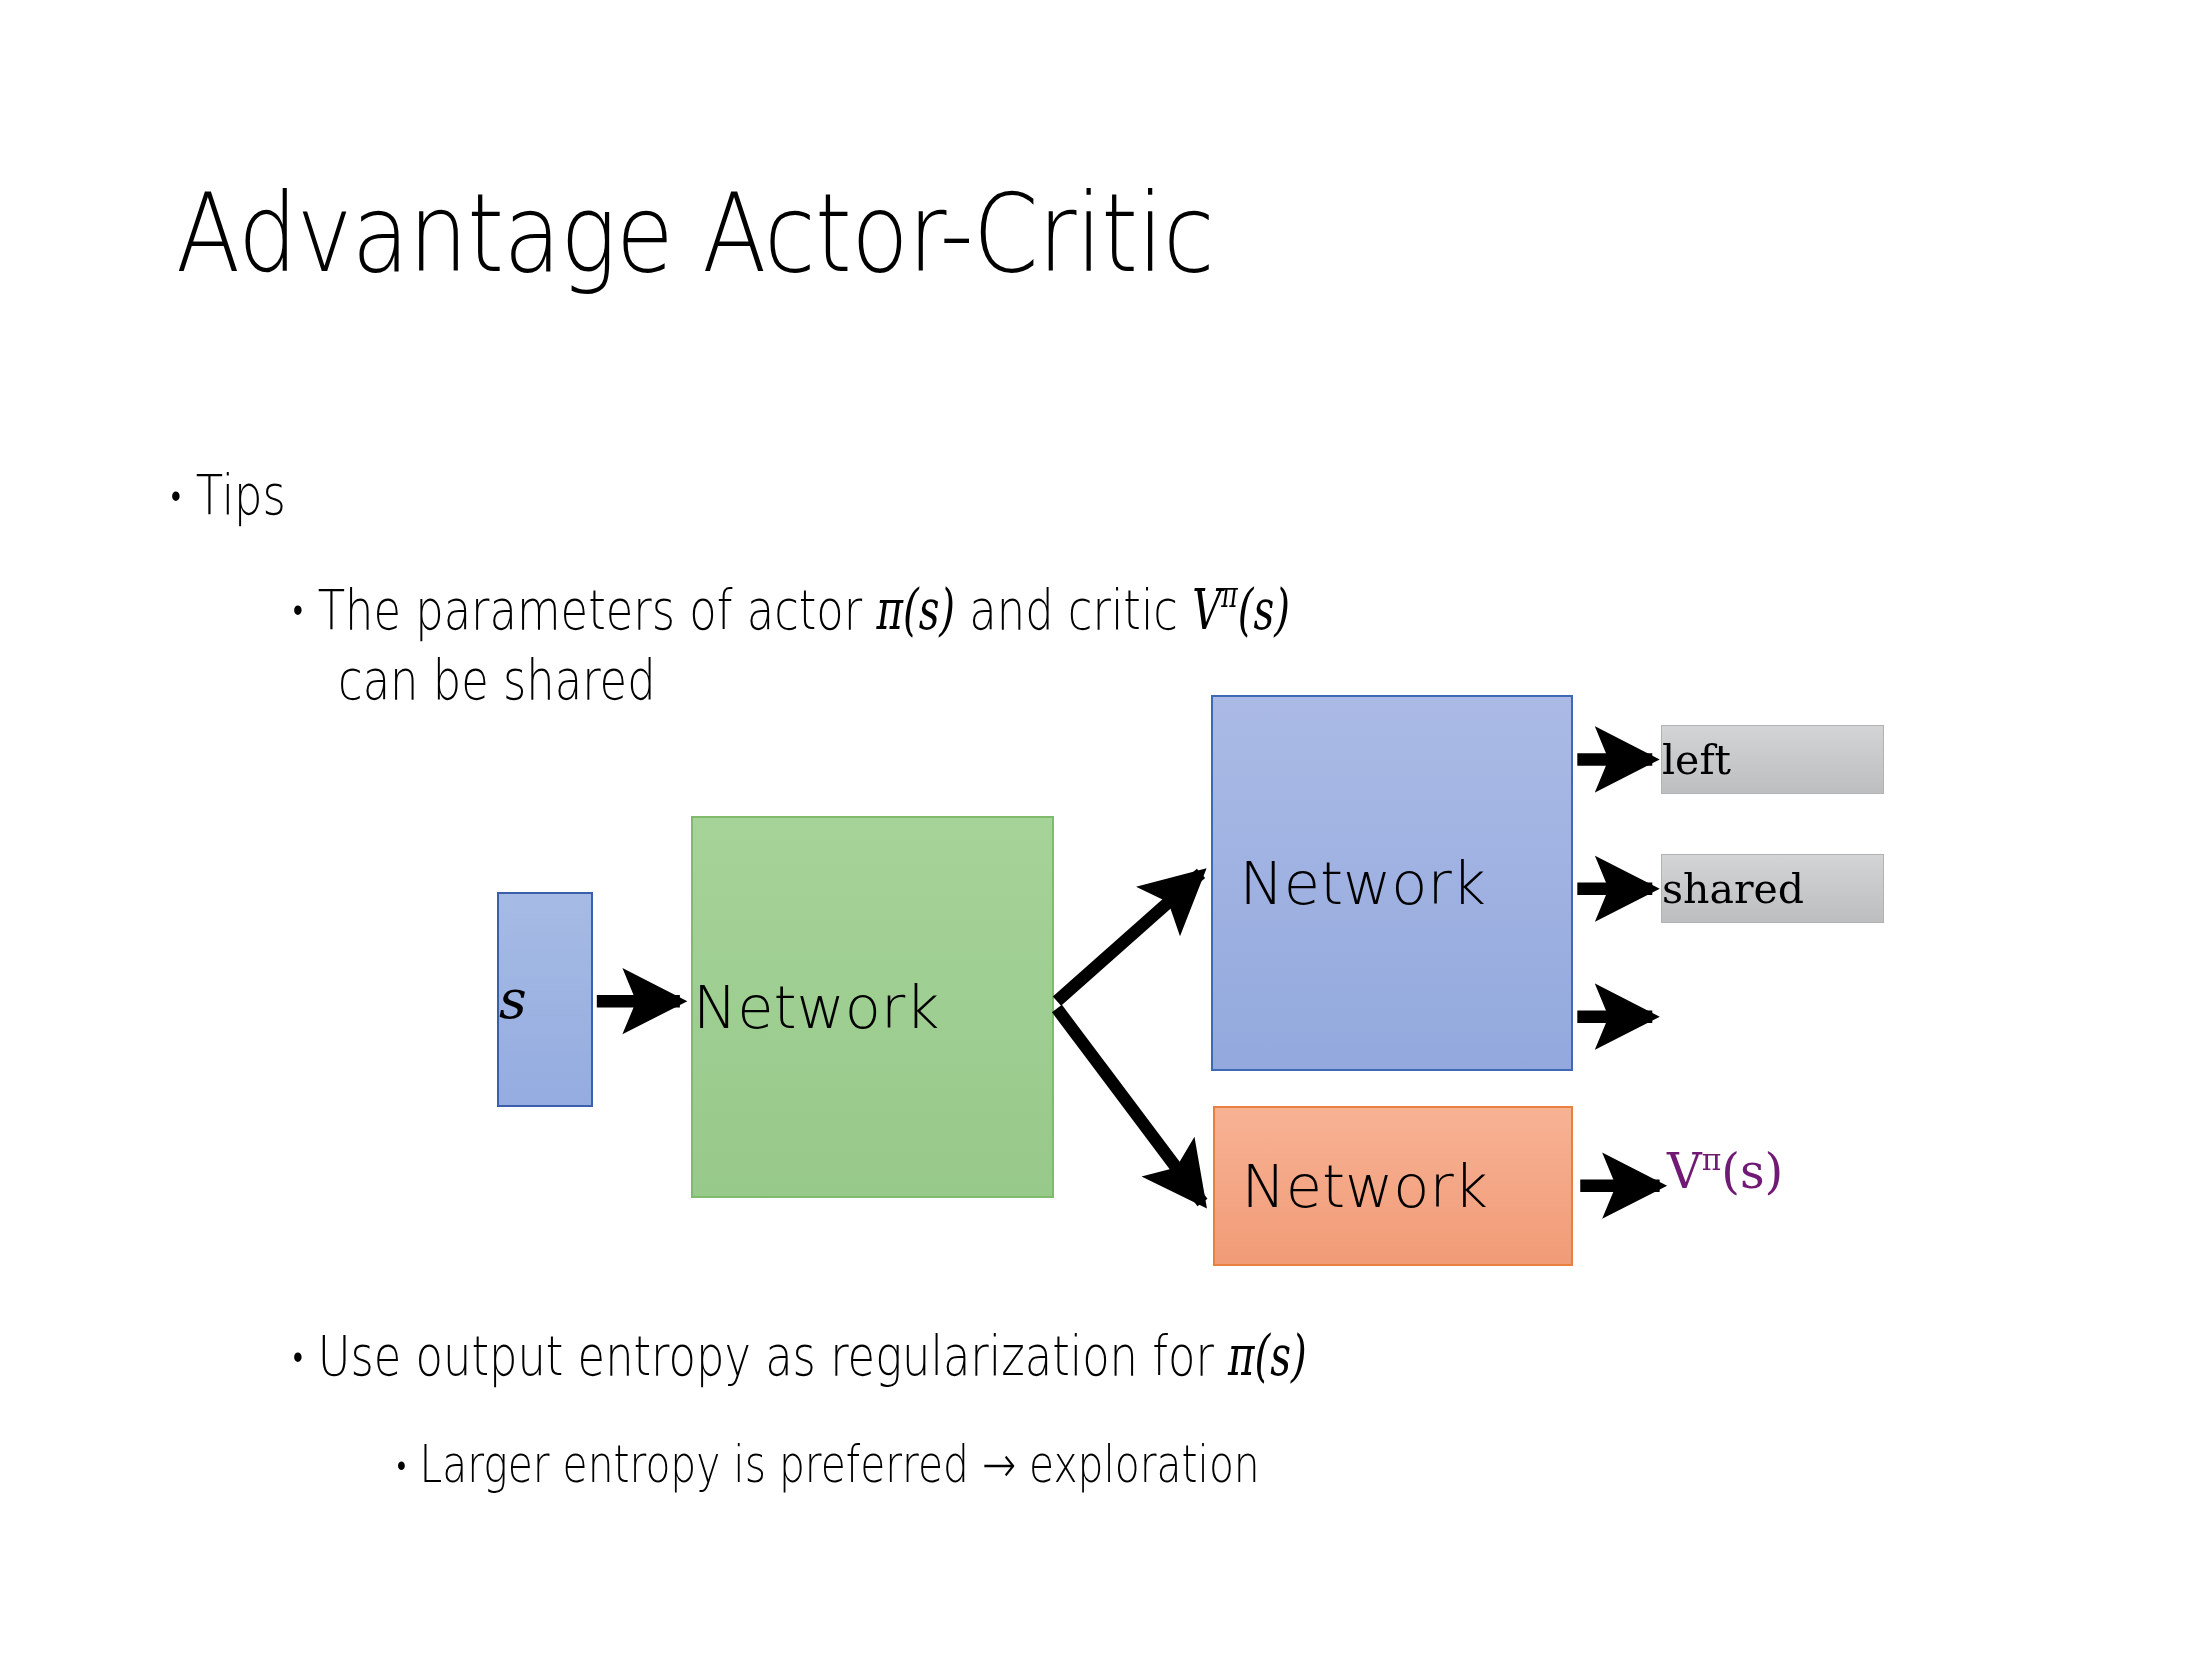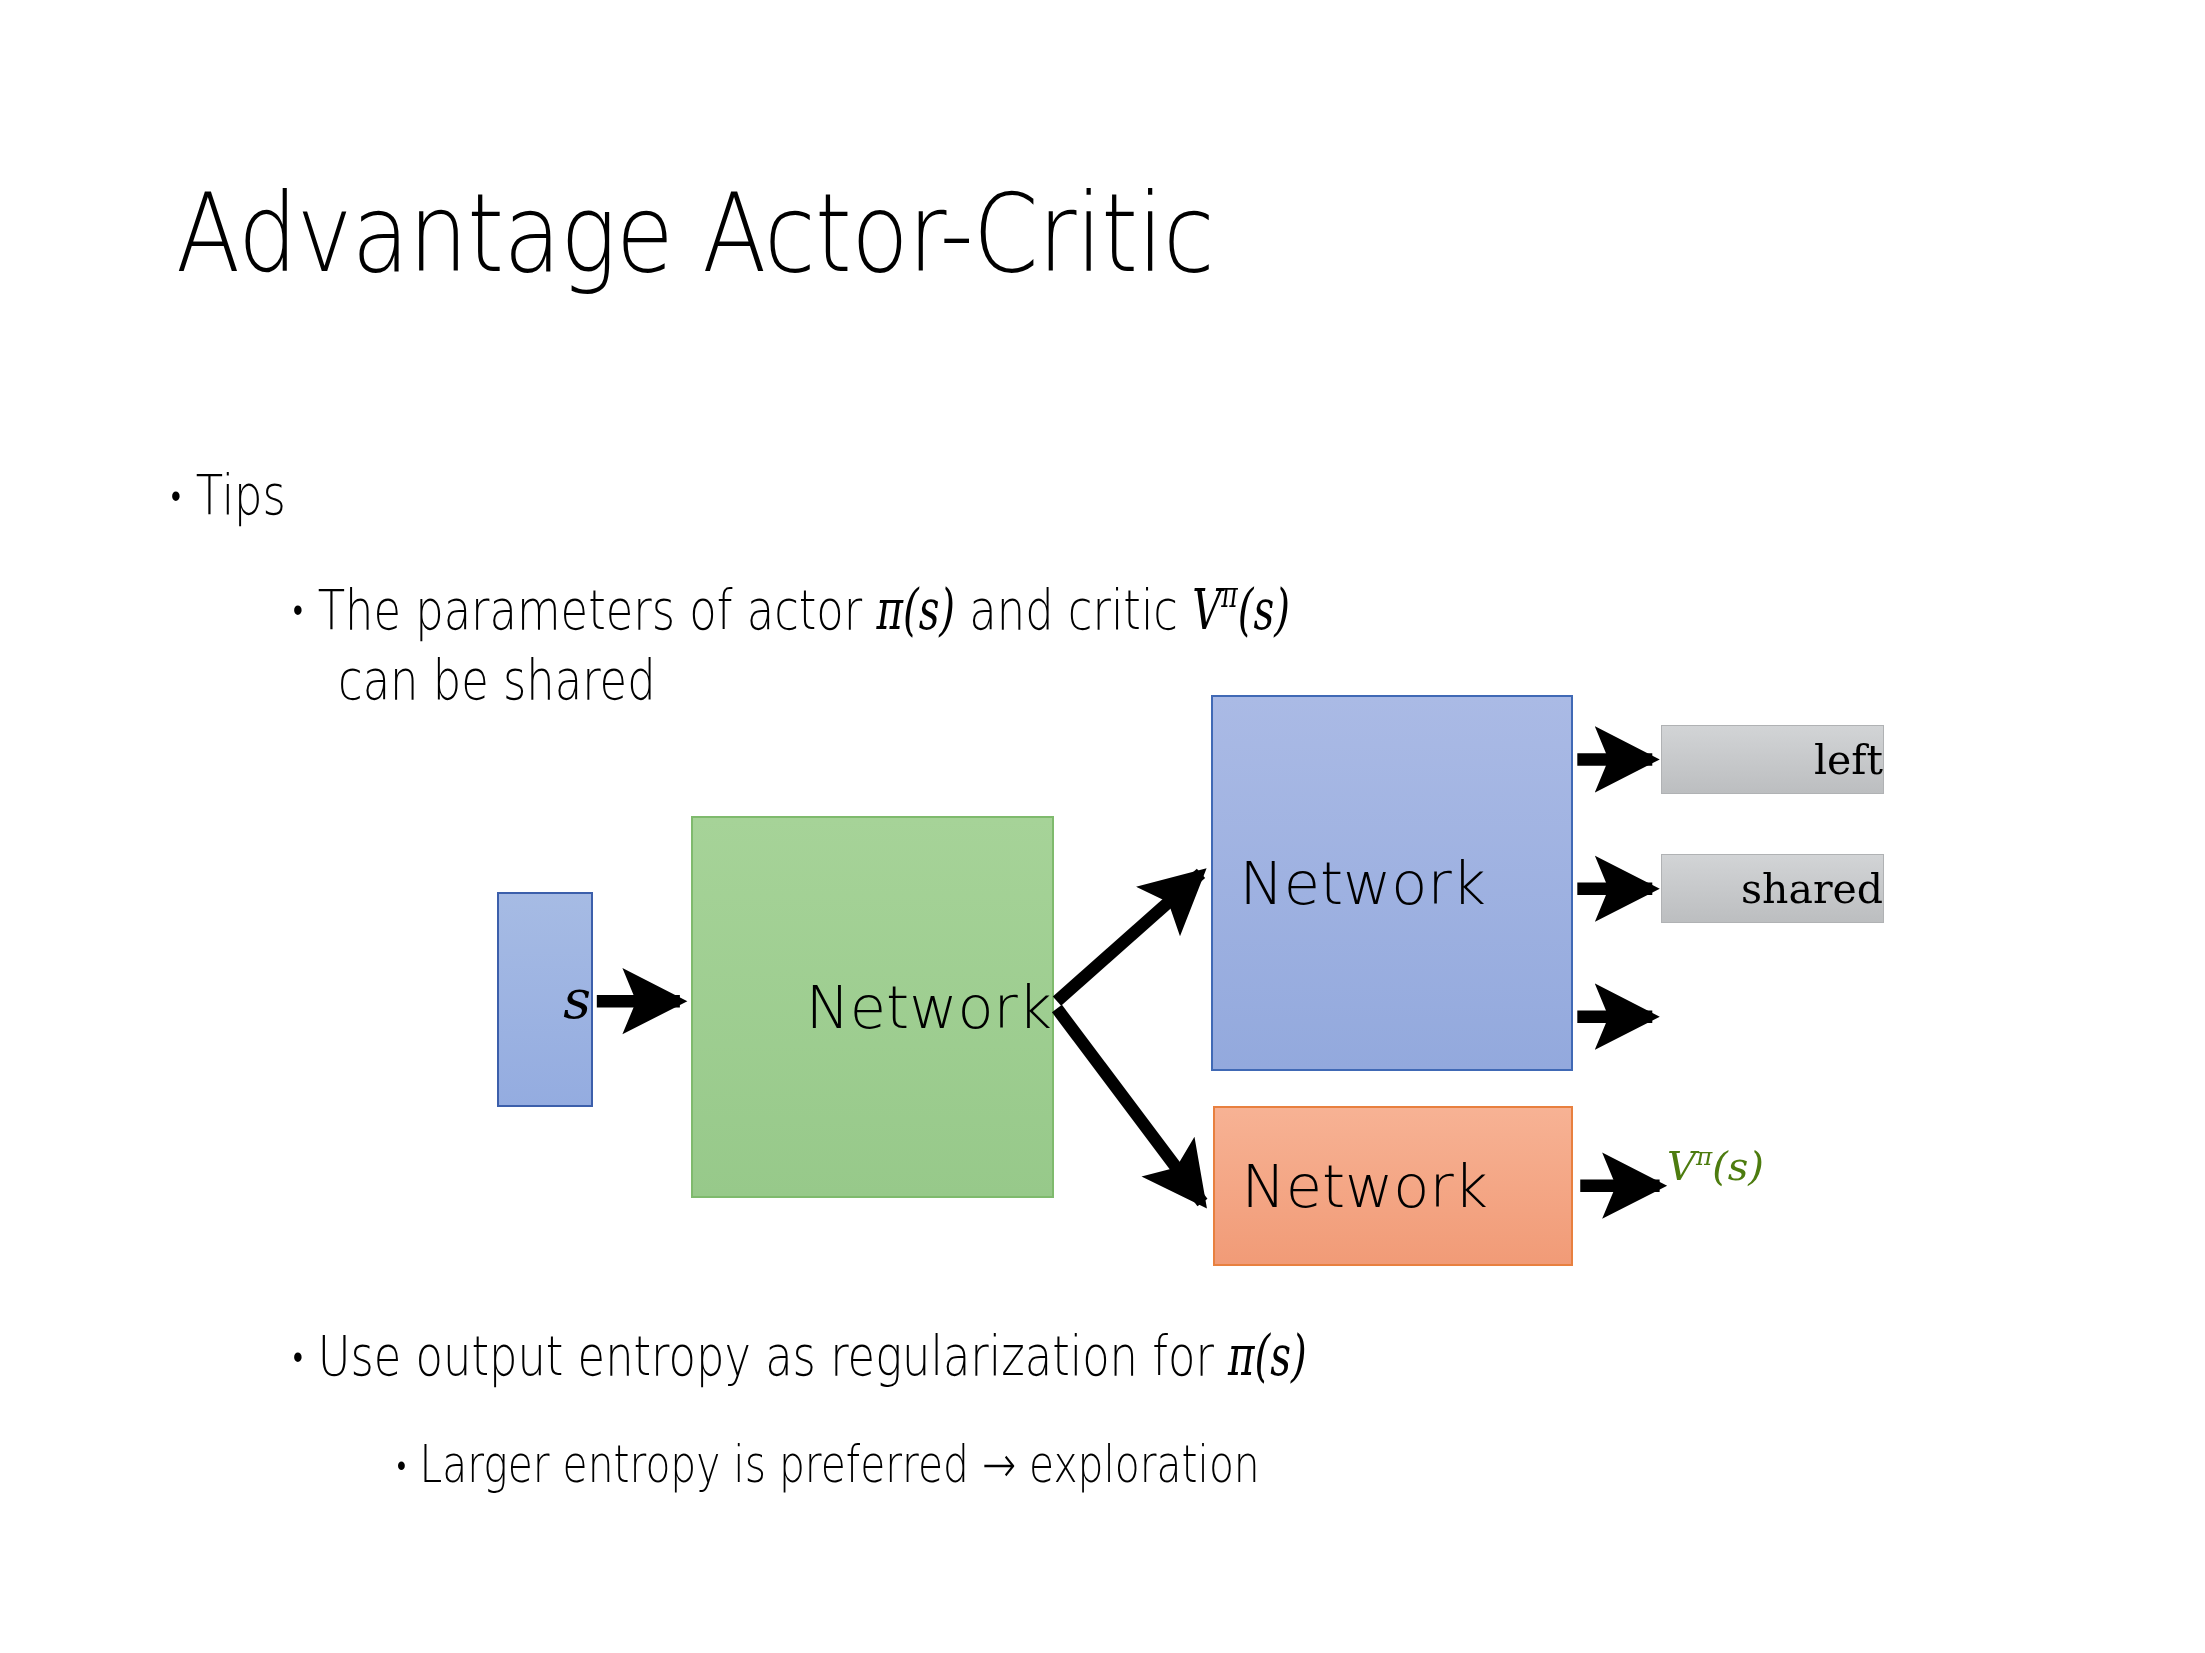--- a/index.html
+++ b/index.html
@@ -41,21 +41,21 @@
     letter-spacing:0;
   }
   .math sup {
     font-size:0.62em; vertical-align:0.62em;
     font-family:"DejaVu Serif", serif; font-style:italic;
   }
 
   
   .box {
     position:absolute; box-sizing:border-box;
-    display:flex; align-items:center; justify-content:flex-end;
+    display:flex; align-items:center; justify-content:flex-start;
     font-family:"DejaVu Sans", sans-serif;
     font-weight:300; color:#000;
   }
   #input-s-box {
     left:497px; top:892px; width:96px; height:215px;
     background:linear-gradient(180deg,#a6bbe4 0%,#94ace0 100%);
     border:2.2px solid #3c5fab;
   }
   #input-s-label {
     font-family:"DejaVu Serif", serif; font-style:italic;
@@ -87,22 +87,22 @@
     border:1.5px solid #b0b2b4;
     font-family:"DejaVu Serif", serif;
     font-size:41px; font-weight:400;
   }
   #action-box-0 { top:725px; }
   #action-box-1 { top:854px; }
   #action-box-2 { top:982px; }
 
   #critic-output-label {
     position:absolute; left:1667px; top:1142px;
-    font-family:"DejaVu Serif", serif; font-style:italic;
-    font-size:40px; white-space:nowrap; color:#4d7c0f;
+    font-family:"DejaVu Serif", serif; 
+    font-size:48px; white-space:nowrap; color:#701a75;
   }
   #critic-output-label sup { font-size:0.62em; vertical-align:0.60em; }
 
   
   #diagram-arrows { position:absolute; left:0; top:0; width:2205px; height:1654px; pointer-events:none; }
 </style>
 </head>
 <body>
 
 <div class="slide">

